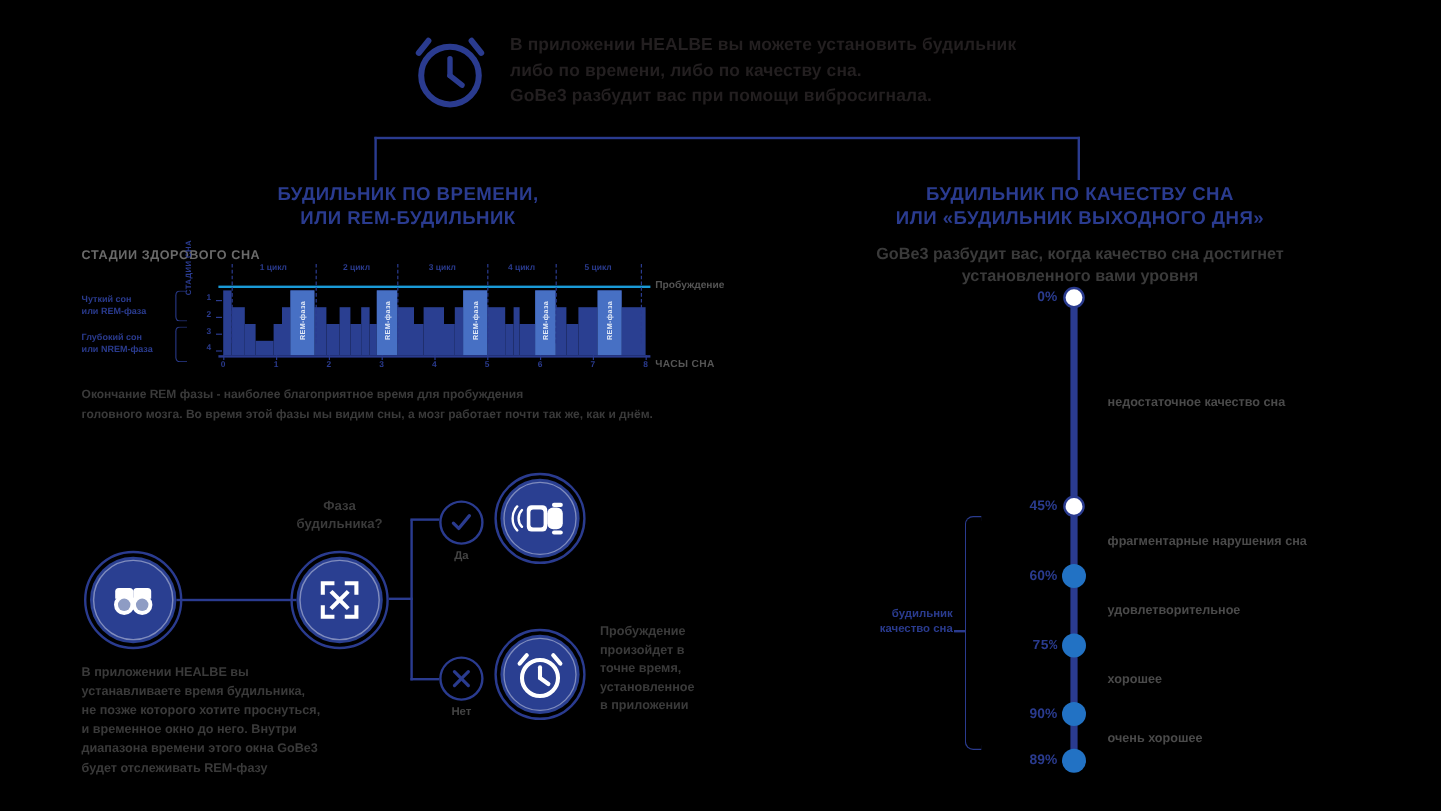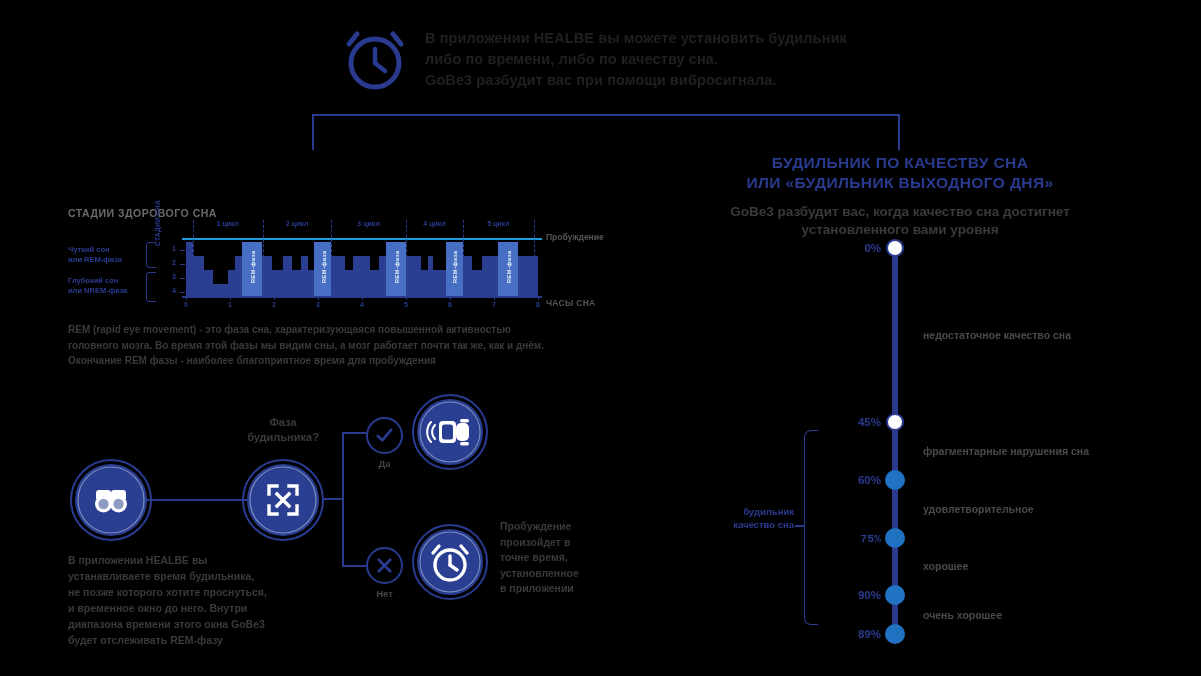--- a/index.html
+++ b/index.html
@@ -158,20 +158,24 @@
     </svg>
   </div>
   <div class="abs" id="intro-text">
     <div>В приложении HEALBE вы можете установить будильник</div>
     <div>либо по времени, либо по качеству сна.</div>
     <div>GoBe3 разбудит вас при помощи вибросигнала.</div>
   </div>
 
   <div class="abs" id="top-bracket"></div>
 
+  <div class="abs col-head" id="left-head">
+    <div>БУДИЛЬНИК ПО ВРЕМЕНИ,</div>
+    <div>ИЛИ REM-БУДИЛЬНИК</div>
+  </div>
 
   <div class="abs col-head" id="right-head">
     <div>БУДИЛЬНИК ПО КАЧЕСТВУ СНА</div>
     <div>ИЛИ «БУДИЛЬНИК ВЫХОДНОГО ДНЯ»</div>
   </div>
   <div class="abs" id="right-sub">
     <div>GoBe3 разбудит вас, когда качество сна достигнет</div>
     <div>установленного вами уровня</div>
   </div>
 
@@ -277,23 +281,22 @@
         <div class="xlbl" style="left: 382px;">6</div>
         <div class="xtick" style="left: 426px;"></div>
         <div class="xlbl" style="left: 426px;">7</div>
         <div class="xtick" style="left: 470px;"></div>
         <div class="xlbl" style="left: 470px;">8</div>
       </div>
     <div id="hours-label">ЧАСЫ СНА</div>
   </div>
 
   <div class="abs" id="rem-note">
-    <div>REM (rapid eye movement) - это фаза сна, характеризующаяся повышенной активностью</div>
+    <div>Окончание REM фазы - наиболее благоприятное время для пробуждения</div>
     <div>головного мозга. Во время этой фазы мы видим сны, а мозг работает почти так же, как и днём.</div>
-    <div>Окончание REM фазы - наиболее благоприятное время для пробуждения</div>
   </div>
 
   <div class="abs circle cring" id="flow-eye-ring"></div>
   <div class="abs circle cfill" id="flow-eye">
     <svg viewBox="0 0 72 72" width="72" height="72">
       <circle cx="36" cy="36" r="33" fill="none" stroke="rgba(255,255,255,.4)" stroke-width="1.2"></circle>
       <g fill="#fff">
         <path d="M24 26 h9 a3 3 0 0 1 3 3 v6 h-15 v-6 a3 3 0 0 1 3-3 z"></path>
         <path d="M48 26 h-9 a3 3 0 0 0 -3 3 v6 h15 v-6 a3 3 0 0 0 -3-3 z"></path>
       </g>

